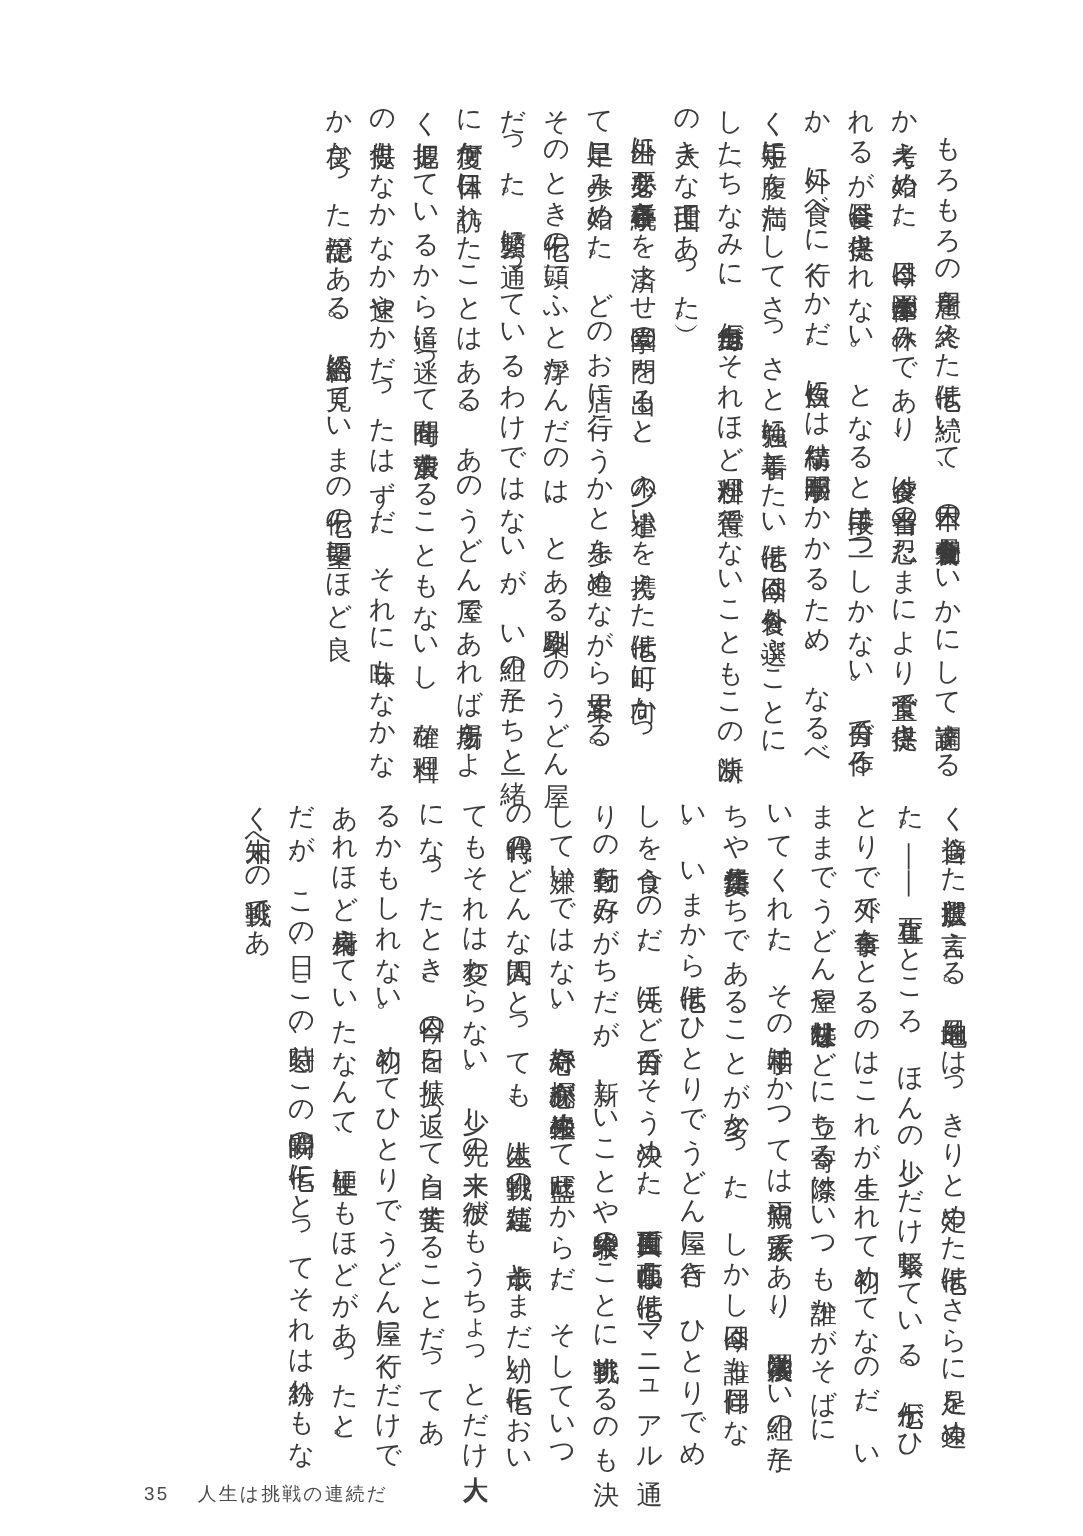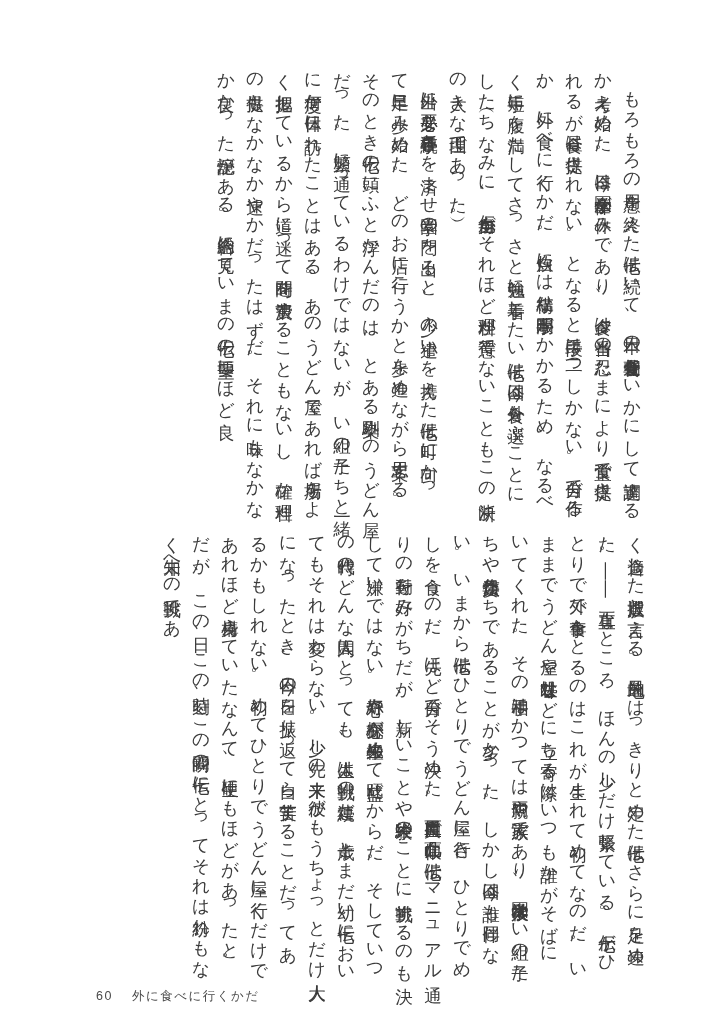--- a/index.html
+++ b/index.html
@@ -66,17 +66,17 @@
   <div class="text-block block-top">
     <p>もろもろの用意を終えた伝七は続いて、本日の朝食兼昼食をいかにして調達するか考え始めた。今日は学園全体が休みであり、夕食は当番の忍たまにより食堂で提供されるが昼食は提供されない。となると手段は二つしかない。自分で作るか、外に食べに行くかだ。自炊には結構な手間暇がかかるため、なるべく手短に腹を満たしてさっさと勉強に着手したい伝七は今回は外食を選ぶことにした（ちなみに、伝七自身がそれほど料理が得意でないこともこの決断の大きな理由であった）。</p>
     <p>外出に必要な各種手続きを済ませ学園の門を出ると、少々の小遣いを携えた伝七は町に向かって足早に歩み始めた。どのお店に行こうかと歩を進めながら思案する。そのとき伝七の頭にふと浮かんだのは、とある馴染みのうどん屋だった。頻繁に通っているわけではないが、い組の子たちと一緒に何度か休日に訪れたことはある。あのうどん屋であれば場所をよく把握しているから道に迷って時間を浪費することもないし、確か料理の提供もなかなか速やかだったはずだ。それに味もなかなか良かった記憶がある。総合的に見ていまの伝七の要望にほど良</p>
   </div>
 
   <div class="text-block block-bottom">
     <p class="no-indent">く適合した選択肢と言える。目的地をはっきりと定めた伝七はさらに足を速めた。――正直なところ、ほんの少しだけ緊張している。伝七がひとりで外で食事をとるのはこれが生まれて初めてなのだ。いままでうどん屋や甘味処などに立ち寄る際はいつも誰かがそばにいてくれた。その相手はかつては両親や家族であり、学園入学後はい組の子たちや作法委員たちであることが多かった。しかし今回は誰も同伴しない。いまから伝七はひとりでうどん屋に行き、ひとりでめしを食うのだ。先ほど自分でそう決めた。生真面目で几帳面な伝七はマニュアル通りの行動を好みがちだが、新しいことや未経験のことに挑戦するのも決して嫌いではない。好奇心や探究心が生来極めて旺盛だからだ。そしていつの時代のどんな人間にとっても、人生は挑戦の連続だ。十歳とまだ幼い伝七においてもそれは変わらない。少し先の未来、彼がもうちょっとだけ大人になったとき、今日の日を振り返って自ら苦笑することだってあるかもしれない。初めてひとりでうどん屋に行くだけであれほど身構えていたなんて、生硬にもほどがあったと。だが、この日、この時刻、この瞬間の伝七にとってそれは紛れもなく未知への挑戦であ</p>
   </div>
 
   <div class="footer">
-    <span class="page-number">60</span>
-    <span class="running-title">外に食べに行くかだ</span>
+    <span class="page-number">35</span>
+    <span class="running-title">人生は挑戦の連続だ</span>
   </div>
 
 </div>
 
 </body></html>

